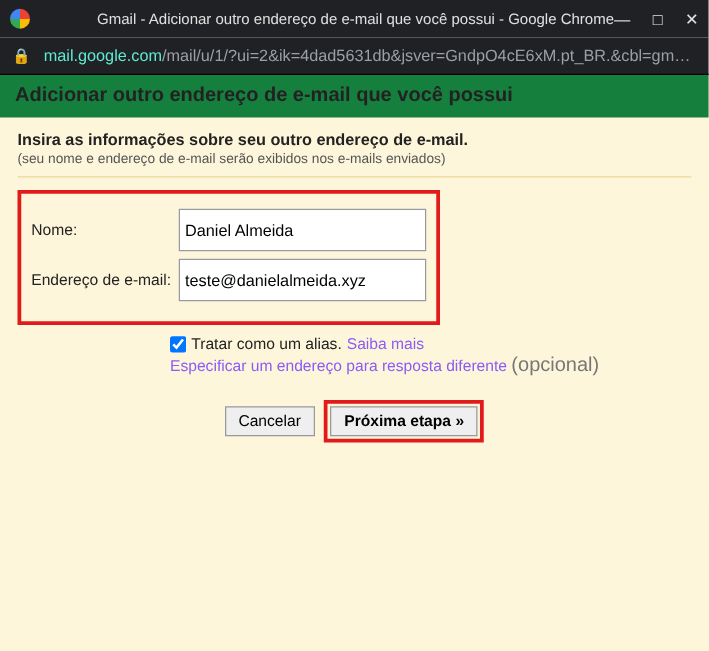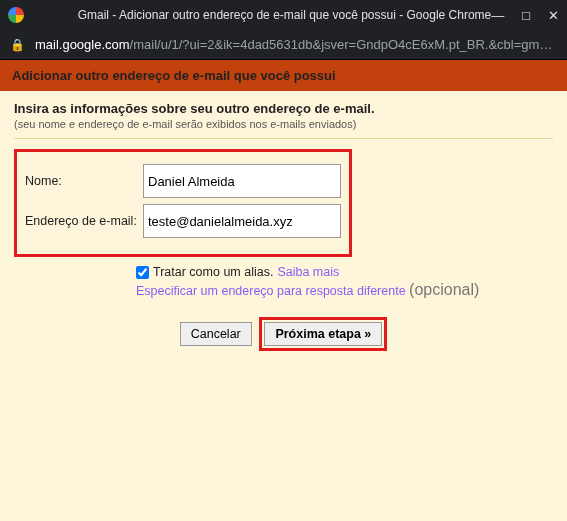--- a/index.html
+++ b/index.html
@@ -33,32 +33,32 @@
     background: #202124;
     height: 30px;
     display: flex;
     align-items: center;
     padding: 0 10px;
     font-size: 13px;
     color: #9aa0a6;
     border-bottom: 1px solid #000;
   }
   .lock-icon { color:#e0e0e0; margin-right: 10px; font-size: 12px; }
-  .url-host { color: #ffffff; }
+  .url-host { color: #5eead4; }
   .url-path { color: #9aa0a6; }
   .addressbar-text { white-space: nowrap; overflow: hidden; text-overflow: ellipsis; flex:1; }
   .page {
     background: #fef6db;
     height: calc(521px - 60px);
     padding: 0;
   }
   .page-header {
-    background: #c2410c;
+    background: #15803d;
     color: #222;
-    font-size: 13px;
+    font-size: 16px;
     font-weight: bold;
     padding: 8px 12px;
   }
   .content { padding: 10px 14px 0 14px; font-size: 13px; color:#222; }
   .instr-main { font-weight: bold; font-size: 13px; }
   .instr-sub { font-size: 11px; color:#555; margin-top:2px; margin-bottom:8px; }
   .hr { border: none; border-top: 1px solid #e8d896; margin: 4px 0 10px 0; }
   .form-block {
     border: 3px solid #e11b1b;
     padding: 6px 8px 10px 8px;

